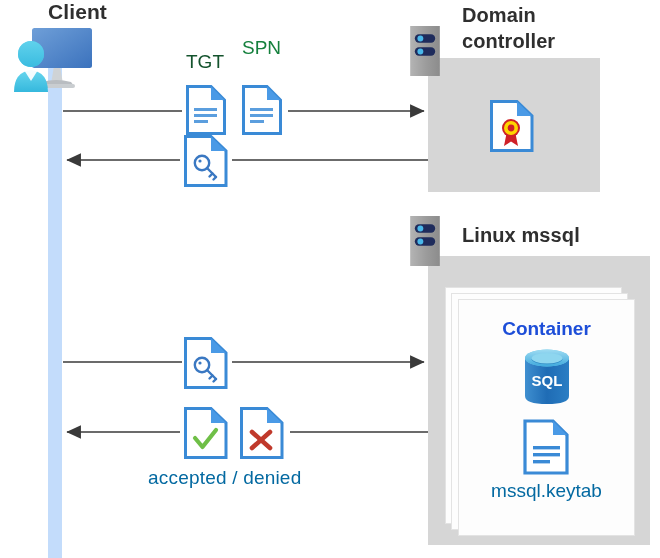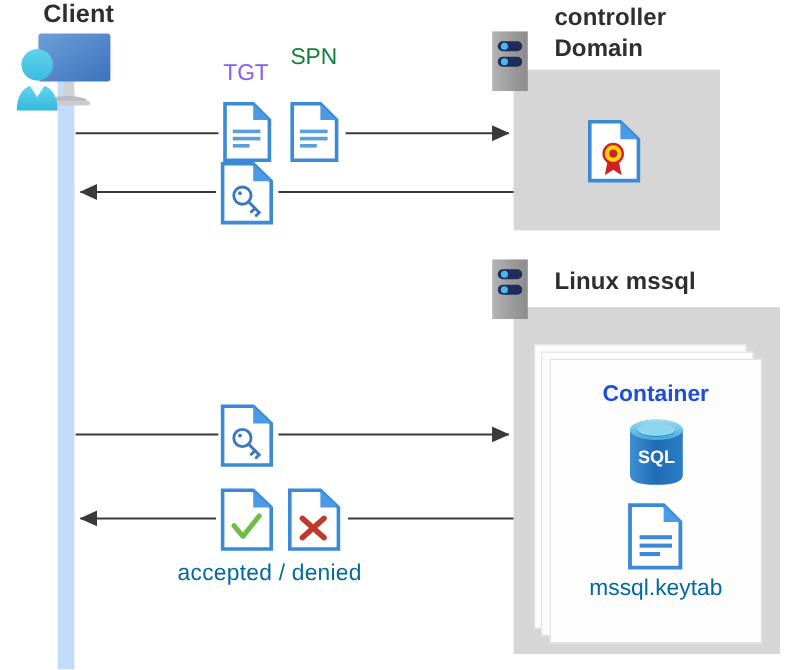--- a/index.html
+++ b/index.html
@@ -10,24 +10,24 @@
   }
   .abs{position:absolute;}
 
   
   #lifeline{left:48px;top:62px;width:14px;height:496px;background:#c3dcfb;}
 
   
   .node-title{
     font-weight:bold;color:#2f2f2f;letter-spacing:.1px;
   }
-  #client-title{left:36px;top:0px;font-size:21px;line-height:24px;}
+  #client-title{left:48px;top:0px;font-size:21px;line-height:24px;}
   #dc-title{left:462px;top:2px;font-size:20px;line-height:26px;width:160px;}
   #linux-title{left:462px;top:222px;font-size:20px;line-height:26px;}
-  #tgt-label{left:186px;top:51px;font-size:19px;color:#8b5cf6;}
+  #tgt-label{left:186px;top:51px;font-size:19px;color:#14532d;}
   #spn-label{left:242px;top:37px;font-size:19px;color:#15803d;}
   #acc-den-label{left:148px;top:467px;font-size:19px;color:#0369a1;letter-spacing:.2px;}
 
   
   .panel{background:#d6d6d6;}
   #dc-panel{left:428px;top:58px;width:172px;height:134px;}
   #linux-panel{left:428px;top:256px;width:222px;height:289px;}
 
   
   .server-ico{width:30px;height:50px;}
@@ -114,22 +114,22 @@
     <rect x="24" y="4" width="60" height="40" rx="2.5" fill="url(#monGrad)"></rect>
 
     <path d="M6 68 Q6 48 23 46 Q40 48 40 68 Z" fill="url(#perGrad)"></path>
     <path d="M16 46 L23 57 L30 46 L23 44 Z" fill="#ffffff" opacity="0.92"></path>
     <circle cx="23" cy="30" r="13" fill="#4bc6e8"></circle>
     <circle cx="23" cy="30" r="13" fill="url(#perGrad)" opacity="0.75"></circle>
   </svg>
 </div>
 
 <div class="abs node-title" id="dc-title">
+  <div>Domain</div>
   <div>controller</div>
-  <div>Domain</div>
 </div>
 
 <div class="abs" style="left:410px;top:26px;width:32px;height:54px;">
   <svg class="server-ico" width="32" height="54" viewBox="0 0 32 54" aria-hidden="true">
     <defs>
       <linearGradient id="srvG1" x1="0" y1="0" x2="1" y2="0">
         <stop offset="0" stop-color="#b4b4b4"></stop>
         <stop offset="0.55" stop-color="#9b9b9b"></stop>
         <stop offset="1" stop-color="#8c8c8c"></stop>
       </linearGradient>

